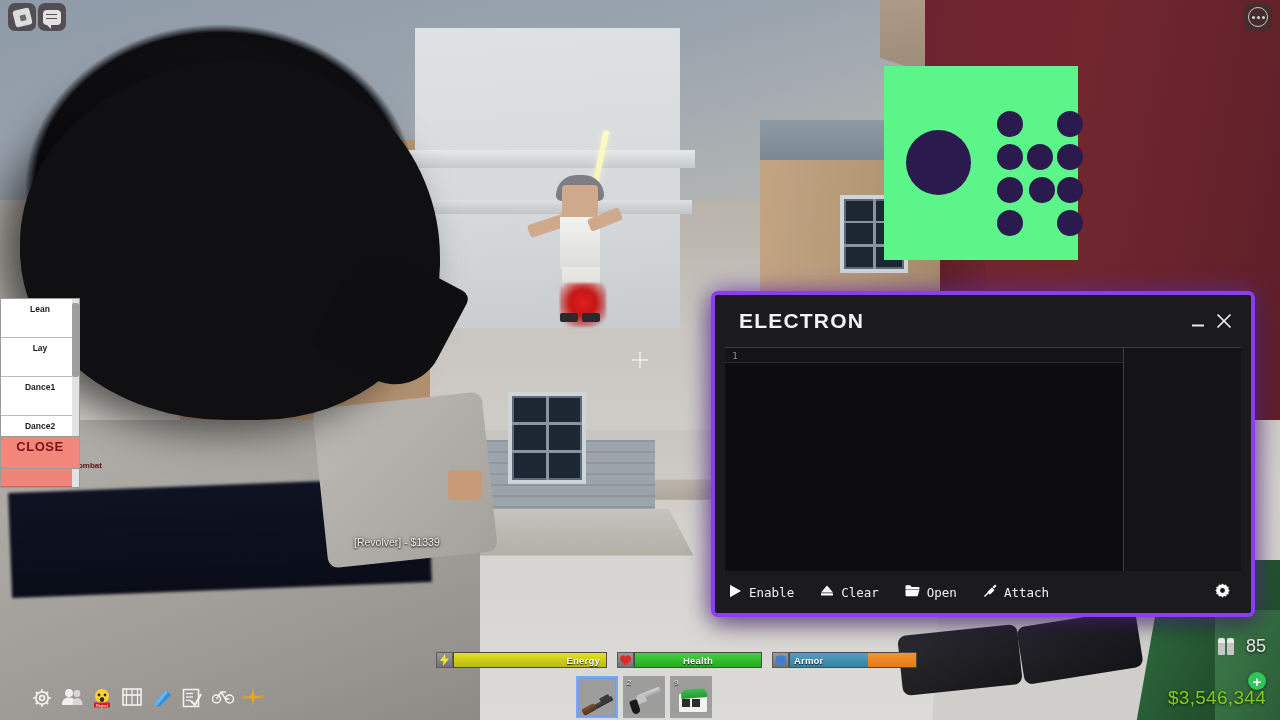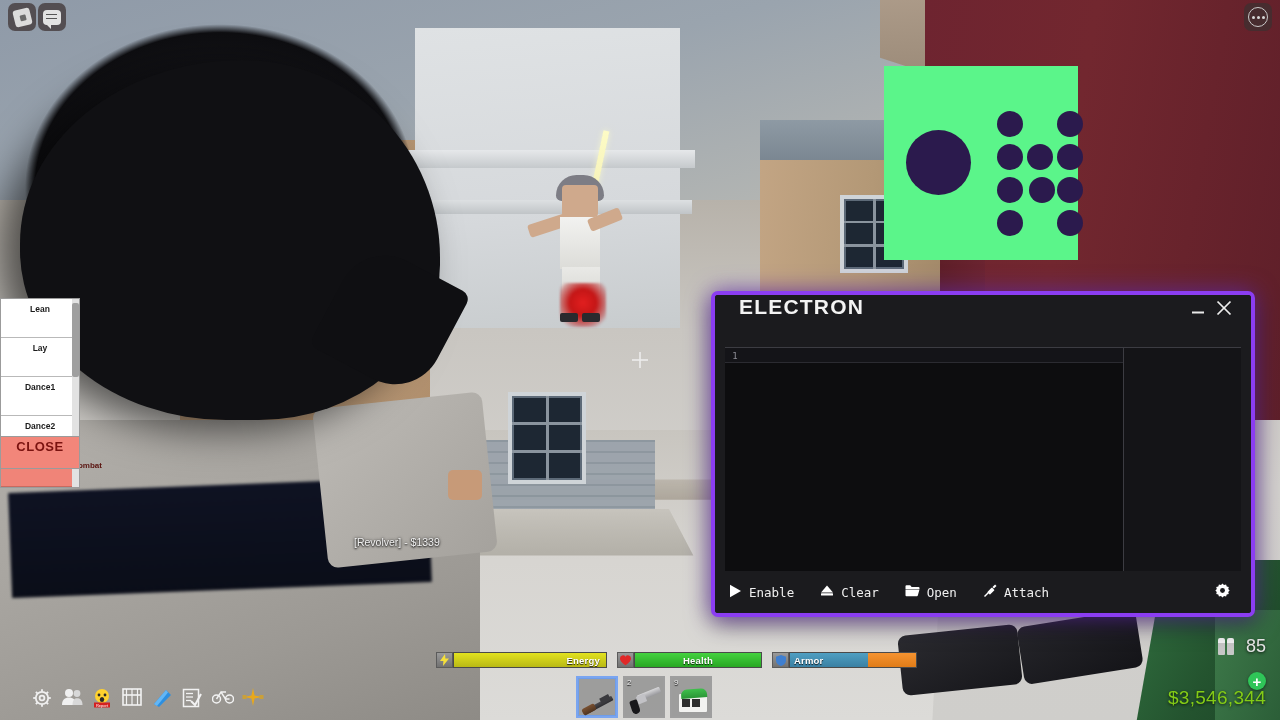--- a/index.html
+++ b/index.html
@@ -436,21 +436,21 @@
     position:absolute; left:711px; top:291px; width:544px; height:326px;
     background:#1b1b1e;
     border:4px solid #8b3df2;
     border-radius:7px;
     box-shadow:0 0 22px rgba(139,61,242,.55), 0 6px 24px rgba(0,0,0,.6);
     display:flex; flex-direction:column;
     overflow:hidden;
   }
   .e-titlebar {
     height:52px; flex:0 0 52px;
-    display:flex; align-items:flex-start;
+    display:flex; align-items:center;
     padding:0 14px 0 24px;
     background:#1b1b1e;
   }
   .e-title {
     color:#f3f3f3; font-size:21px; font-weight:bold;
     letter-spacing:1.2px; flex:1;
     font-family:"Liberation Sans", sans-serif;
   }
   .e-winbtn {
     width:26px; height:26px; color:#e9e9e9;

